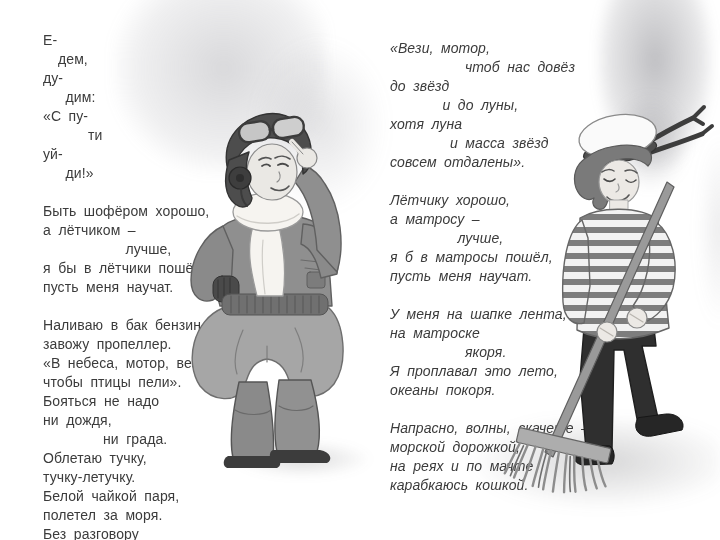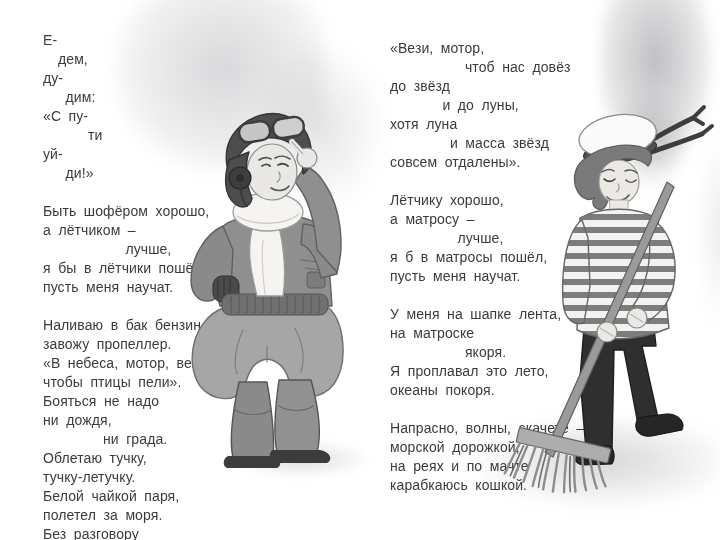--- a/index.html
+++ b/index.html
@@ -5,21 +5,21 @@
   html,body{margin:0;padding:0;background:#fff;}
   #spread{
     position:relative;width:720px;height:540px;overflow:hidden;
     background:#ffffff;font-family:"Liberation Sans",sans-serif;
   }
   .poem{
     position:absolute;font-size:14px;line-height:19px;color:#3b3b3b;
     white-space:pre;word-spacing:3.5px;letter-spacing:0.1px;font-weight:500;
   }
   #left-poem{left:43px;top:31px;}
-  #right-poem{left:390px;top:39px;}
+  #right-poem{left:390px;top:39px;font-style:italic;}
   .stanza{margin-bottom:19px;}
   .wash{position:absolute;pointer-events:none;}
   .cloud-a{left:112px;top:-30px;width:215px;height:205px;
     background:radial-gradient(ellipse at 52% 48%, rgba(128,128,136,0.30), rgba(128,128,136,0.12) 55%, rgba(128,128,136,0) 74%);
     filter:blur(6px);}
   .cloud-b{left:252px;top:38px;width:135px;height:175px;
     background:radial-gradient(ellipse at 50% 50%, rgba(120,120,128,0.20), rgba(120,120,128,0) 70%);
     filter:blur(8px);}
   .smoke-a{left:596px;top:-20px;width:118px;height:190px;
     background:radial-gradient(ellipse at 50% 42%, rgba(104,104,112,0.42), rgba(104,104,112,0.16) 55%, rgba(104,104,112,0) 74%);

